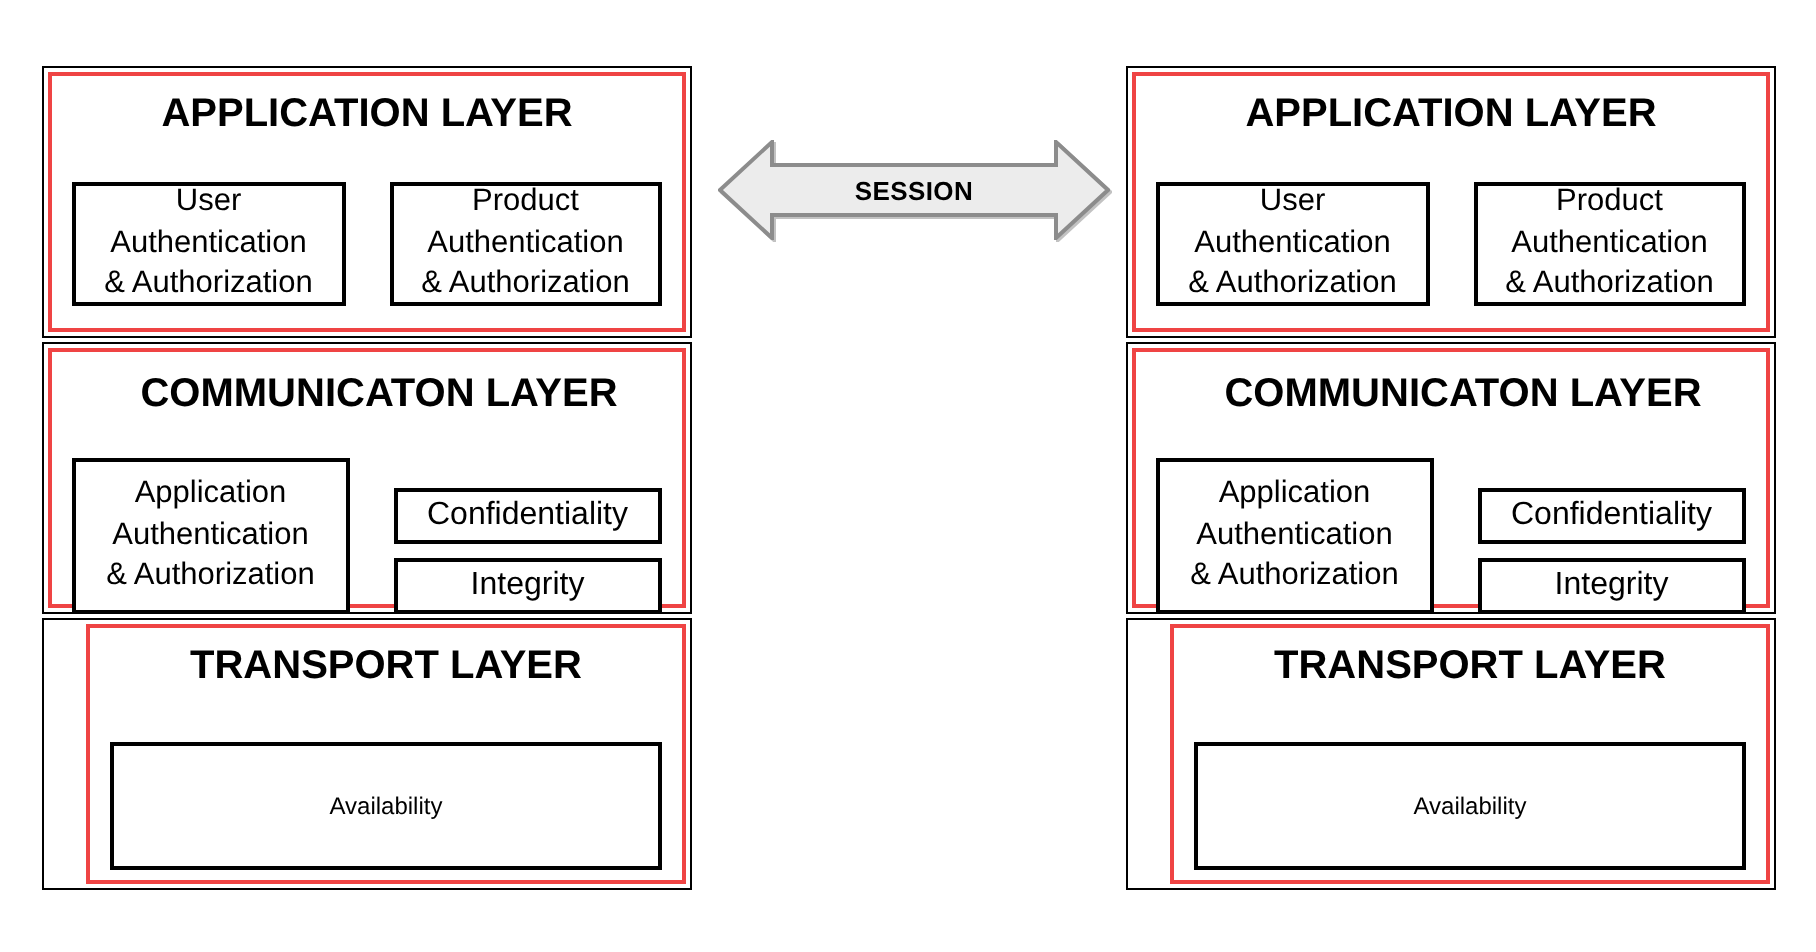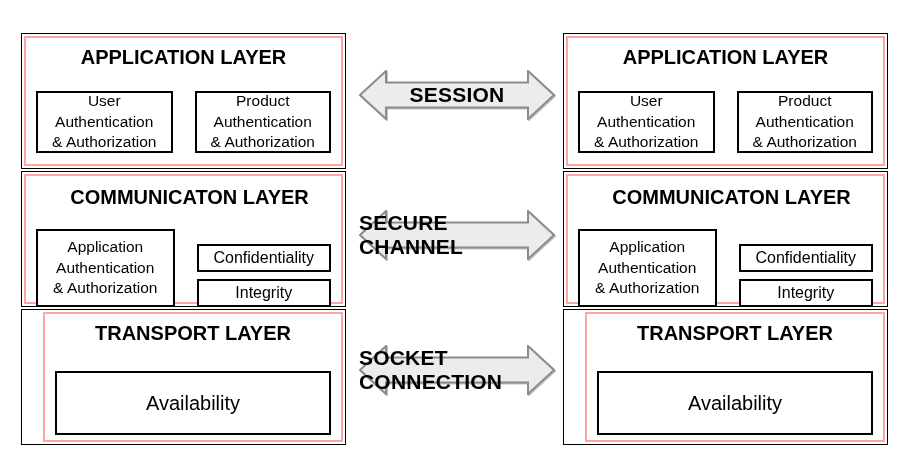--- a/index.html
+++ b/index.html
@@ -11,21 +11,21 @@
   .stack-left{left:21px;}
   .stack-right{left:563px;}
   .layer{
     position:absolute;left:0;width:325px;height:136px;
     border:1px solid #000;padding:2px;box-sizing:border-box;background:#fff;
   }
   .layer-app{top:0;}
   .layer-comm{top:138px;}
   .layer-trans{top:276px;padding-left:21px;}
   .layer-inner{
-    border:2px solid #fca5a5;width:100%;height:100%;box-sizing:border-box;
+    border:2px solid #ef4444;width:100%;height:100%;box-sizing:border-box;
     display:flex;flex-direction:column;
   }
   .layer-title{
     text-align:center;font-weight:bold;font-size:20px;line-height:23px;
     margin-top:8px;
   }
   .layer-comm .layer-title{margin-top:10px;margin-left:12px;}
   .row{display:flex;gap:22px;margin:0 10px;}
   .row-app{margin-top:22px;}
   .row-comm{margin-top:20px;}
@@ -33,28 +33,28 @@
   .sub-box{
     border:2px solid #000;box-sizing:border-box;background:#fff;
     display:flex;align-items:center;justify-content:center;
     text-align:center;font-size:15.5px;line-height:20.5px;
     white-space:pre-line;flex:1;
   }
   .sub-box.h3{height:62px;}
   .row-comm .sub-box.h3{height:78px;}
   .mini-col{flex:1;display:flex;flex-direction:column;gap:7px;justify-content:flex-end;}
   .mini-col .sub-box{height:28px;flex:none;font-size:16px;}
-  .sub-box.wide{height:64px;font-size:20px;}
+  .sub-box.wide{height:64px;font-size:12px;}
   .arrow{
     position:absolute;left:359px;width:196px;height:50px;
   }
   .arrow svg{position:absolute;inset:0;filter:drop-shadow(1.5px 1.5px 0 #c2c2c2);}
   .arrow-label{
     position:absolute;inset:0;display:flex;align-items:center;justify-content:center;
-    font-weight:bold;font-size:21px;letter-spacing:0.2px;
+    font-weight:bold;font-size:13px;letter-spacing:0.2px;
   }
   .arrow-session{top:70px;}
   .arrow-secure{top:210px;}
   .arrow-socket{top:345px;}
 </style>
 </head>
 <body>
 
 <div id="canvas">
 
@@ -142,27 +142,15 @@
 
   </div>
 
   <div class="arrow arrow-session">
     <svg viewBox="0 0 196 50" width="196" height="50">
       <polygon points="1,25 27,1 27,12.5 169,12.5 169,1 195,25 169,49 169,37.5 27,37.5 27,49" fill="#ececec" stroke="#8c8c8c" stroke-width="2" stroke-linejoin="miter"></polygon>
     </svg>
     <span class="arrow-label">SESSION</span>
   </div>
 
-  <div class="arrow arrow-secure">
-    <svg viewBox="0 0 196 50" width="196" height="50">
-      <polygon points="1,25 27,1 27,12.5 169,12.5 169,1 195,25 169,49 169,37.5 27,37.5 27,49" fill="#ececec" stroke="#8c8c8c" stroke-width="2" stroke-linejoin="miter"></polygon>
-    </svg>
-    <span class="arrow-label">SECURE CHANNEL</span>
-  </div>
 
-  <div class="arrow arrow-socket">
-    <svg viewBox="0 0 196 50" width="196" height="50">
-      <polygon points="1,25 27,1 27,12.5 169,12.5 169,1 195,25 169,49 169,37.5 27,37.5 27,49" fill="#ececec" stroke="#8c8c8c" stroke-width="2" stroke-linejoin="miter"></polygon>
-    </svg>
-    <span class="arrow-label">SOCKET CONNECTION</span>
-  </div>
 
 </div>
 
 </body></html>

